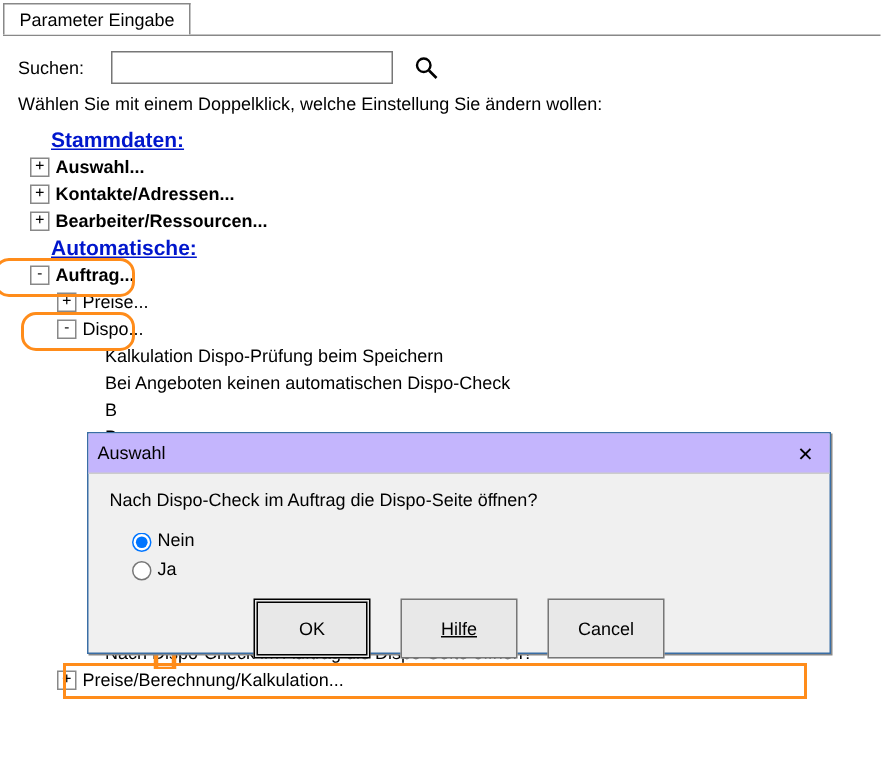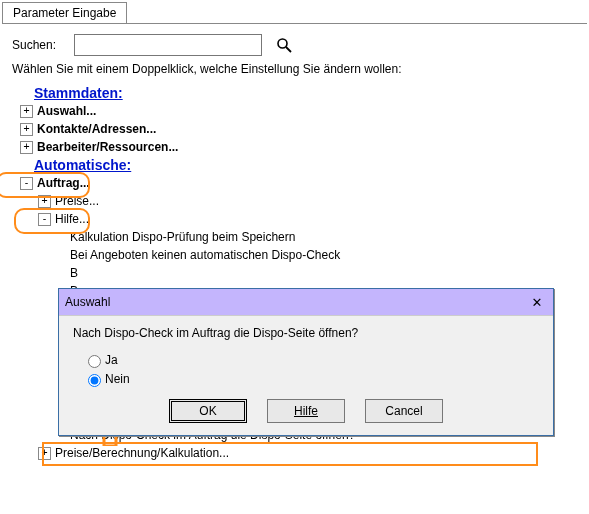--- a/index.html
+++ b/index.html
@@ -21,21 +21,21 @@
 .hi-rect{position:absolute;border:2px solid #ff8c1a;pointer-events:none}
 .arrow{position:absolute;pointer-events:none}
 .dialog{position:absolute;left:58px;top:288px;width:494px;height:146px;background:#f0f0f0;border:1px solid #3a6ea5;box-shadow:1px 1px 0 #888}
 .dlg-title{display:flex;align-items:center;justify-content:space-between;background:#c4b5fd;border-bottom:1px solid #ccc;padding:4px 6px;font-size:12px}
 .dlg-close{width:20px;height:18px;display:flex;align-items:center;justify-content:center;font-size:13px;cursor:pointer}
 .dlg-body{padding:10px 14px}
 .dlg-body .q{margin-bottom:12px}
 .opt{display:flex;align-items:center;margin:3px 0 3px 10px}
 .opt input{margin-right:4px}
 .dlg-btns{display:flex;justify-content:center;gap:20px;margin-top:12px}
-.btn{min-width:78px;height:24px;border:1px solid #777;background:#e8e8e8;cursor:pointer;font-family:inherit;font-size:12px}
+.btn{min-width:78px;height:40px;border:1px solid #777;background:#e8e8e8;cursor:pointer;font-family:inherit;font-size:12px}
 .btn.def{border:1px solid #000;outline:1px solid #000;outline-offset:-3px}
 .btn.u{text-decoration:underline}
 svg{display:block}
 </style>
 </head>
 <body>
 
 <div class="tabs">
   <div class="tab">Parameter Eingabe</div>
 </div>
@@ -79,21 +79,21 @@
       <span class="bold">Auftrag...</span>
     </div>
   <div class="row">
       <span class="sp" style="width:18px"></span>
       <span class="exp">+</span>
       <span>Preise...</span>
     </div>
   <div class="row">
       <span class="sp" style="width:18px"></span>
       <span class="exp">-</span>
-      <span>Hilfe...</span>
+      <span>Dispo...</span>
     </div>
   <div class="row">
       <span class="sp" style="width:50px"></span>
       <span>Kalkulation Dispo-Prüfung beim Speichern</span>
     </div>
   <div class="row">
       <span class="sp" style="width:50px"></span>
       <span>Bei Angeboten keinen automatischen Dispo-Check</span>
     </div>
   <div class="row">
@@ -151,26 +151,26 @@
 </div>
 
 <div class="dialog">
   <div class="dlg-title">
     <span>Auswahl</span>
     <span class="dlg-close">✕</span>
   </div>
   <div class="dlg-body">
     <div class="q">Nach Dispo-Check im Auftrag die Dispo-Seite öffnen?</div>
     <label class="opt">
+        <input type="radio" name="r" checked="" style="">
+        <span>Nein</span>
+      </label>
+    <label class="opt">
         <input type="radio" name="r" style="">
         <span>Ja</span>
-      </label>
-    <label class="opt">
-        <input type="radio" name="r" checked="" style="">
-        <span>Nein</span>
       </label>
     <div class="dlg-btns">
       <button class="btn def">OK</button>
       <button class="btn u">Hilfe</button>
       <button class="btn">Cancel</button>
     </div>
   </div>
 </div>
 
 </body></html>

